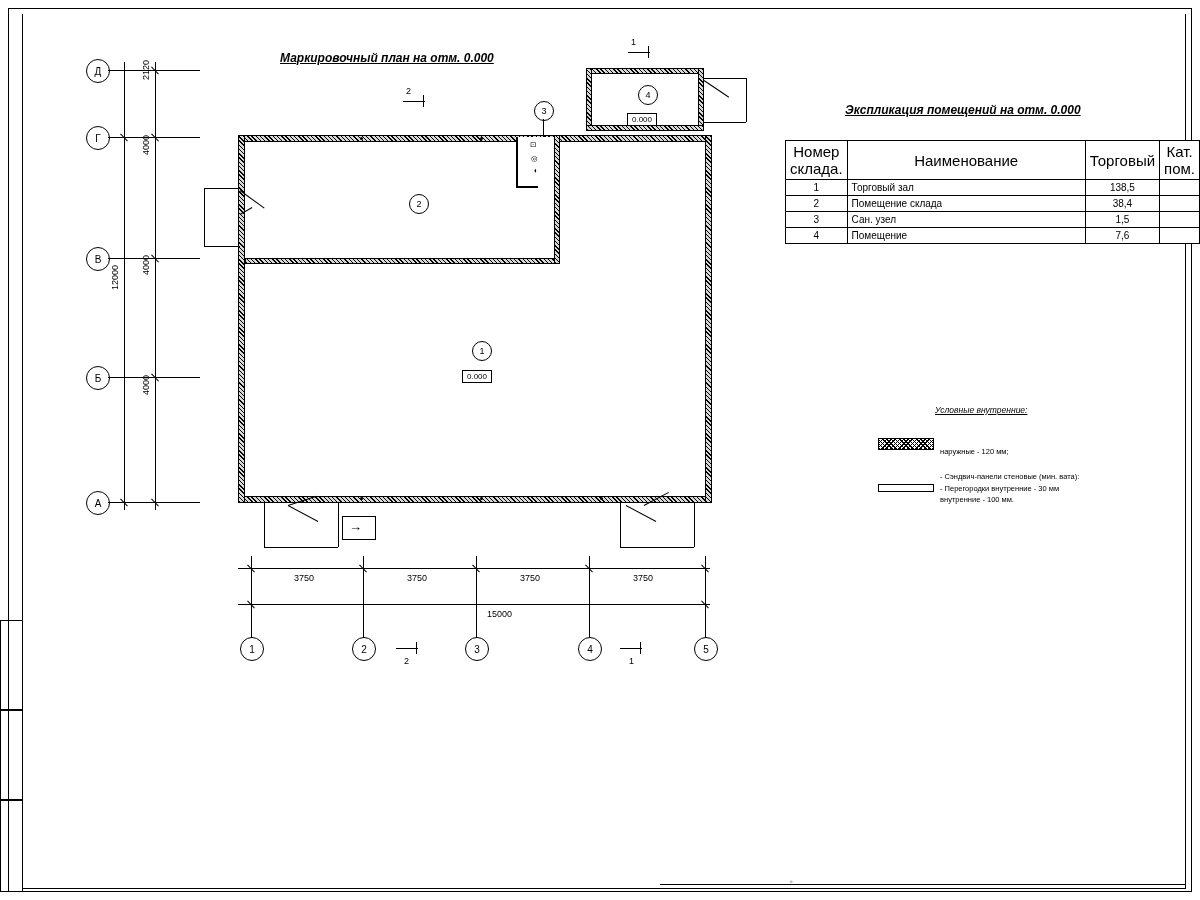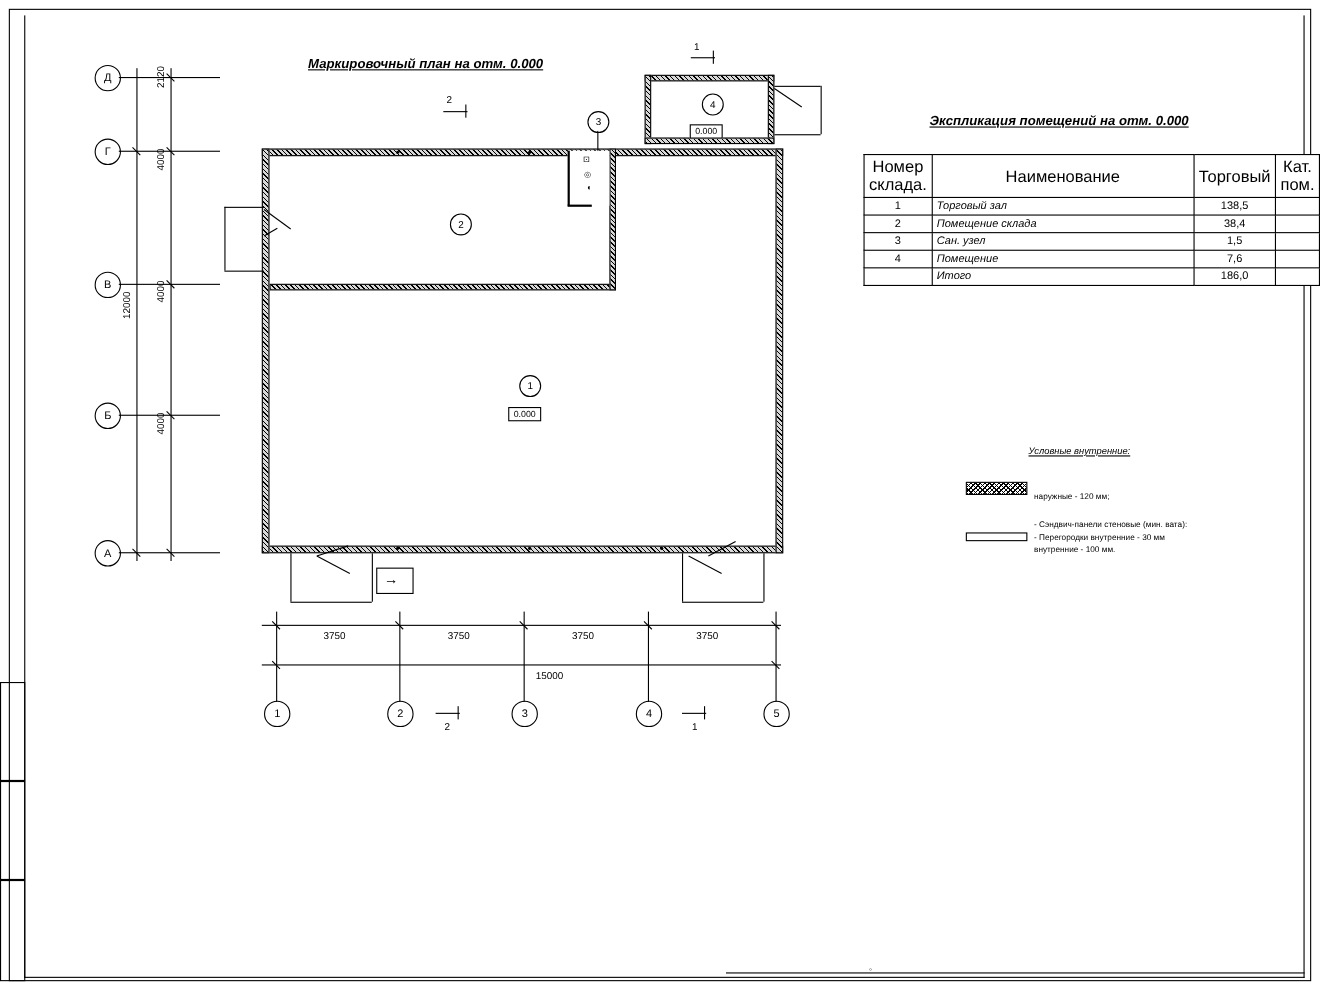--- a/index.html
+++ b/index.html
@@ -101,21 +101,21 @@
     font-size: 10px;
     background: #fff;
   }
   table.expl td, table.expl th {
     border: 1px solid #000;
     padding: 2px 4px;
     font-weight: normal;
   }
   table.expl th { text-align: center; font-size: 15px; }
   td.num { text-align: center; width: 44px; }
-  td.name { text-align: left; width: 230px; font-style: italic; }
+  td.name { text-align: left; width: 230px; }
   td.area { text-align: center; width: 54px; }
   td.kat  { text-align: center; width: 28px; }
 
   
   .legend-hatch {
     position: absolute;
     width: 56px; height: 12px;
     border: 1px solid #000;
     background:
       repeating-linear-gradient(45deg,#000 0 1px,transparent 1px 3px),
@@ -194,26 +194,20 @@
         <td class="name">Сан. узел</td>
         <td class="area">1,5</td>
         <td class="kat"></td>
       </tr>
       <tr>
         <td class="num">4</td>
         <td class="name">Помещение</td>
         <td class="area">7,6</td>
         <td class="kat"></td>
       </tr>
-      <tr>
-        <td class="num"></td>
-        <td class="name">Итого</td>
-        <td class="area">186,0</td>
-        <td class="kat"></td>
-      </tr>
     </tbody>
   </table>
 
   <div class="txt leg-title" style="left:935px;top:405px;">Условные внутренние:</div>
 
   <div class="legend-hatch" style="left:878px;top:438px;"></div>
   <div class="txt tiny" style="left:940px;top:437px;margin-top:35px;">- Сэндвич-панели стеновые (мин. вата):</div>
   <div class="txt tiny" style="left:940px;top:447px;">наружные - 120 мм;</div>
   <div class="txt tiny" style="left:940px;top:457px;margin-top:38px;">внутренние - 100 мм.</div>
 

